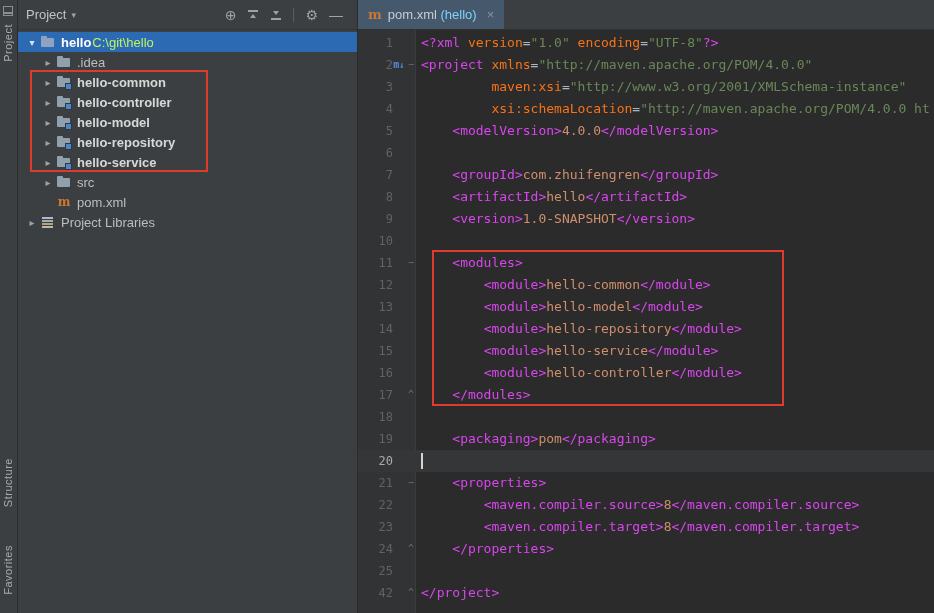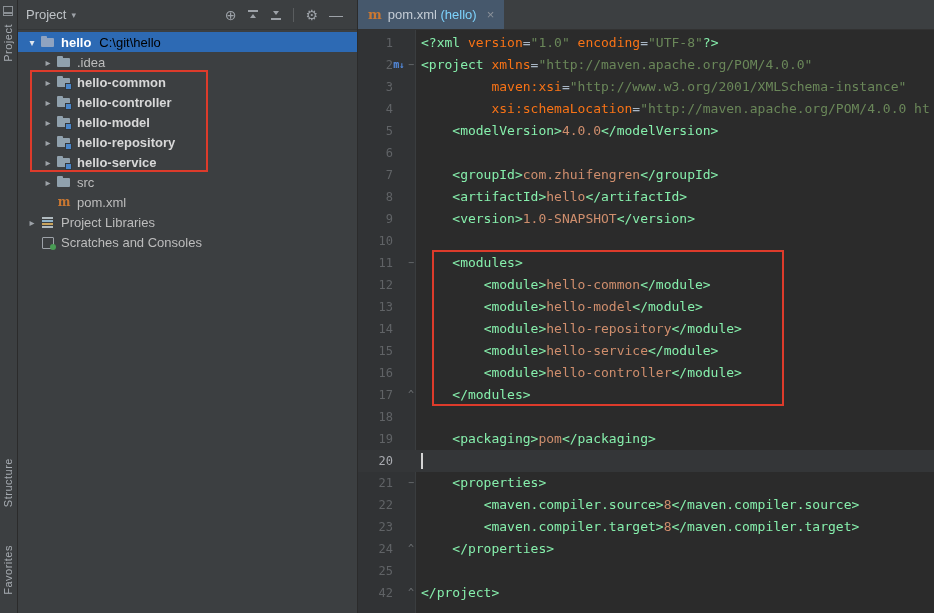--- a/index.html
+++ b/index.html
@@ -68,21 +68,21 @@
     background:linear-gradient(#b0babf 0 2px, transparent 2px 3px,
       #8fb3c9 3px 5px, transparent 5px 6px, #c9a35c 6px 8px,
       transparent 8px 9px, #b0babf 9px 11px); }
   .ticon-scratches::before { content:""; position:absolute; left:2px; top:2px;
     width:10px; height:10px; border:1px solid #9da2a8; border-radius:1px; }
   .ticon-scratches::after { content:""; position:absolute; right:0px; bottom:0px;
     width:6px; height:6px; background:#499c54; border-radius:50%; }
   .tlabel { color:#bdbdbd; }
   .tlabel.bold { font-weight:bold; color:#d8d8d8; }
   .selected .tlabel { color:#ffffff; }
-  .tsuffix { color:#000000; margin-left:8px; }
+  .tsuffix { color:#bef264; margin-left:1px; }
 
   
   .editor { position:absolute; left:358px; top:0; width:576px; height:613px;
             background:#2b2b2b; }
   .tabbar { height:30px; background:#3c3f41; display:flex; align-items:stretch;
             border-bottom:1px solid #323232; }
   .tab { display:flex; align-items:center; gap:6px; padding:0 10px;
          background:#46586c; color:#c5cdd6; }
   .tab-title { white-space:nowrap; }
   .tab-suffix { color:#7dd3fc; }
@@ -100,21 +100,21 @@
   .caret-line { background:#343638; }
   .gutter { width:59px; flex:none; display:flex; align-items:center;
             font-size:12px; color:#606366; }
   .lnum { flex:1; text-align:right; }
   .caret-line .lnum { color:#a9abb0; }
   .gbadge { width:12px; text-align:center; font-size:10px; }
   .maven-badge { color:#548ce0; font-weight:bold; }
   .badge-arrow { font-size:9px; }
   .gfold { width:12px; text-align:center; color:#6a6d70; font-size:10px; }
   .code { position:relative; padding-left:4px; }
-  .tk-tag  { color:#86efac; }
+  .tk-tag  { color:#d946ef; }
   .tk-attr { color:#f97316; }
   .tk-str  { color:#6a8759; }
   .tk-text { color:#cf8e6d; }
   .tk-plain{ color:#a9b7c6; }
   .caret { position:absolute; left:4px; top:3px; width:2px; height:16px;
            background:#d4d4d4; }
 
   
   .anno { position:absolute; border:2px solid #dd3b2b; z-index:6;
           pointer-events:none; background:transparent; }
@@ -198,25 +198,20 @@
       </div>
       <div class="tree-row" style="padding-left: 22px;">
         <span class="chev"></span>
         <span class="ticon ticon-maven">m</span>
         <span class="tlabel">pom.xml</span>
       </div>
       <div class="tree-row" style="padding-left: 6px;">
         <span class="chev">▸</span>
         <span class="ticon ticon-libraries"></span>
         <span class="tlabel">Project Libraries</span>
-      </div>
-      <div class="tree-row" style="padding-left: 6px;">
-        <span class="chev"></span>
-        <span class="ticon ticon-scratches"></span>
-        <span class="tlabel">Scratches and Consoles</span>
       </div>
     </div>
 </div>
 
 <div class="editor">
   <div class="tabbar">
     <div class="tab">
       <span class="tab-micon">m</span>
       <span class="tab-title"><span>pom.xml</span><span class="tab-suffix"> (hello)</span></span>
       <span class="tab-close">×</span>

